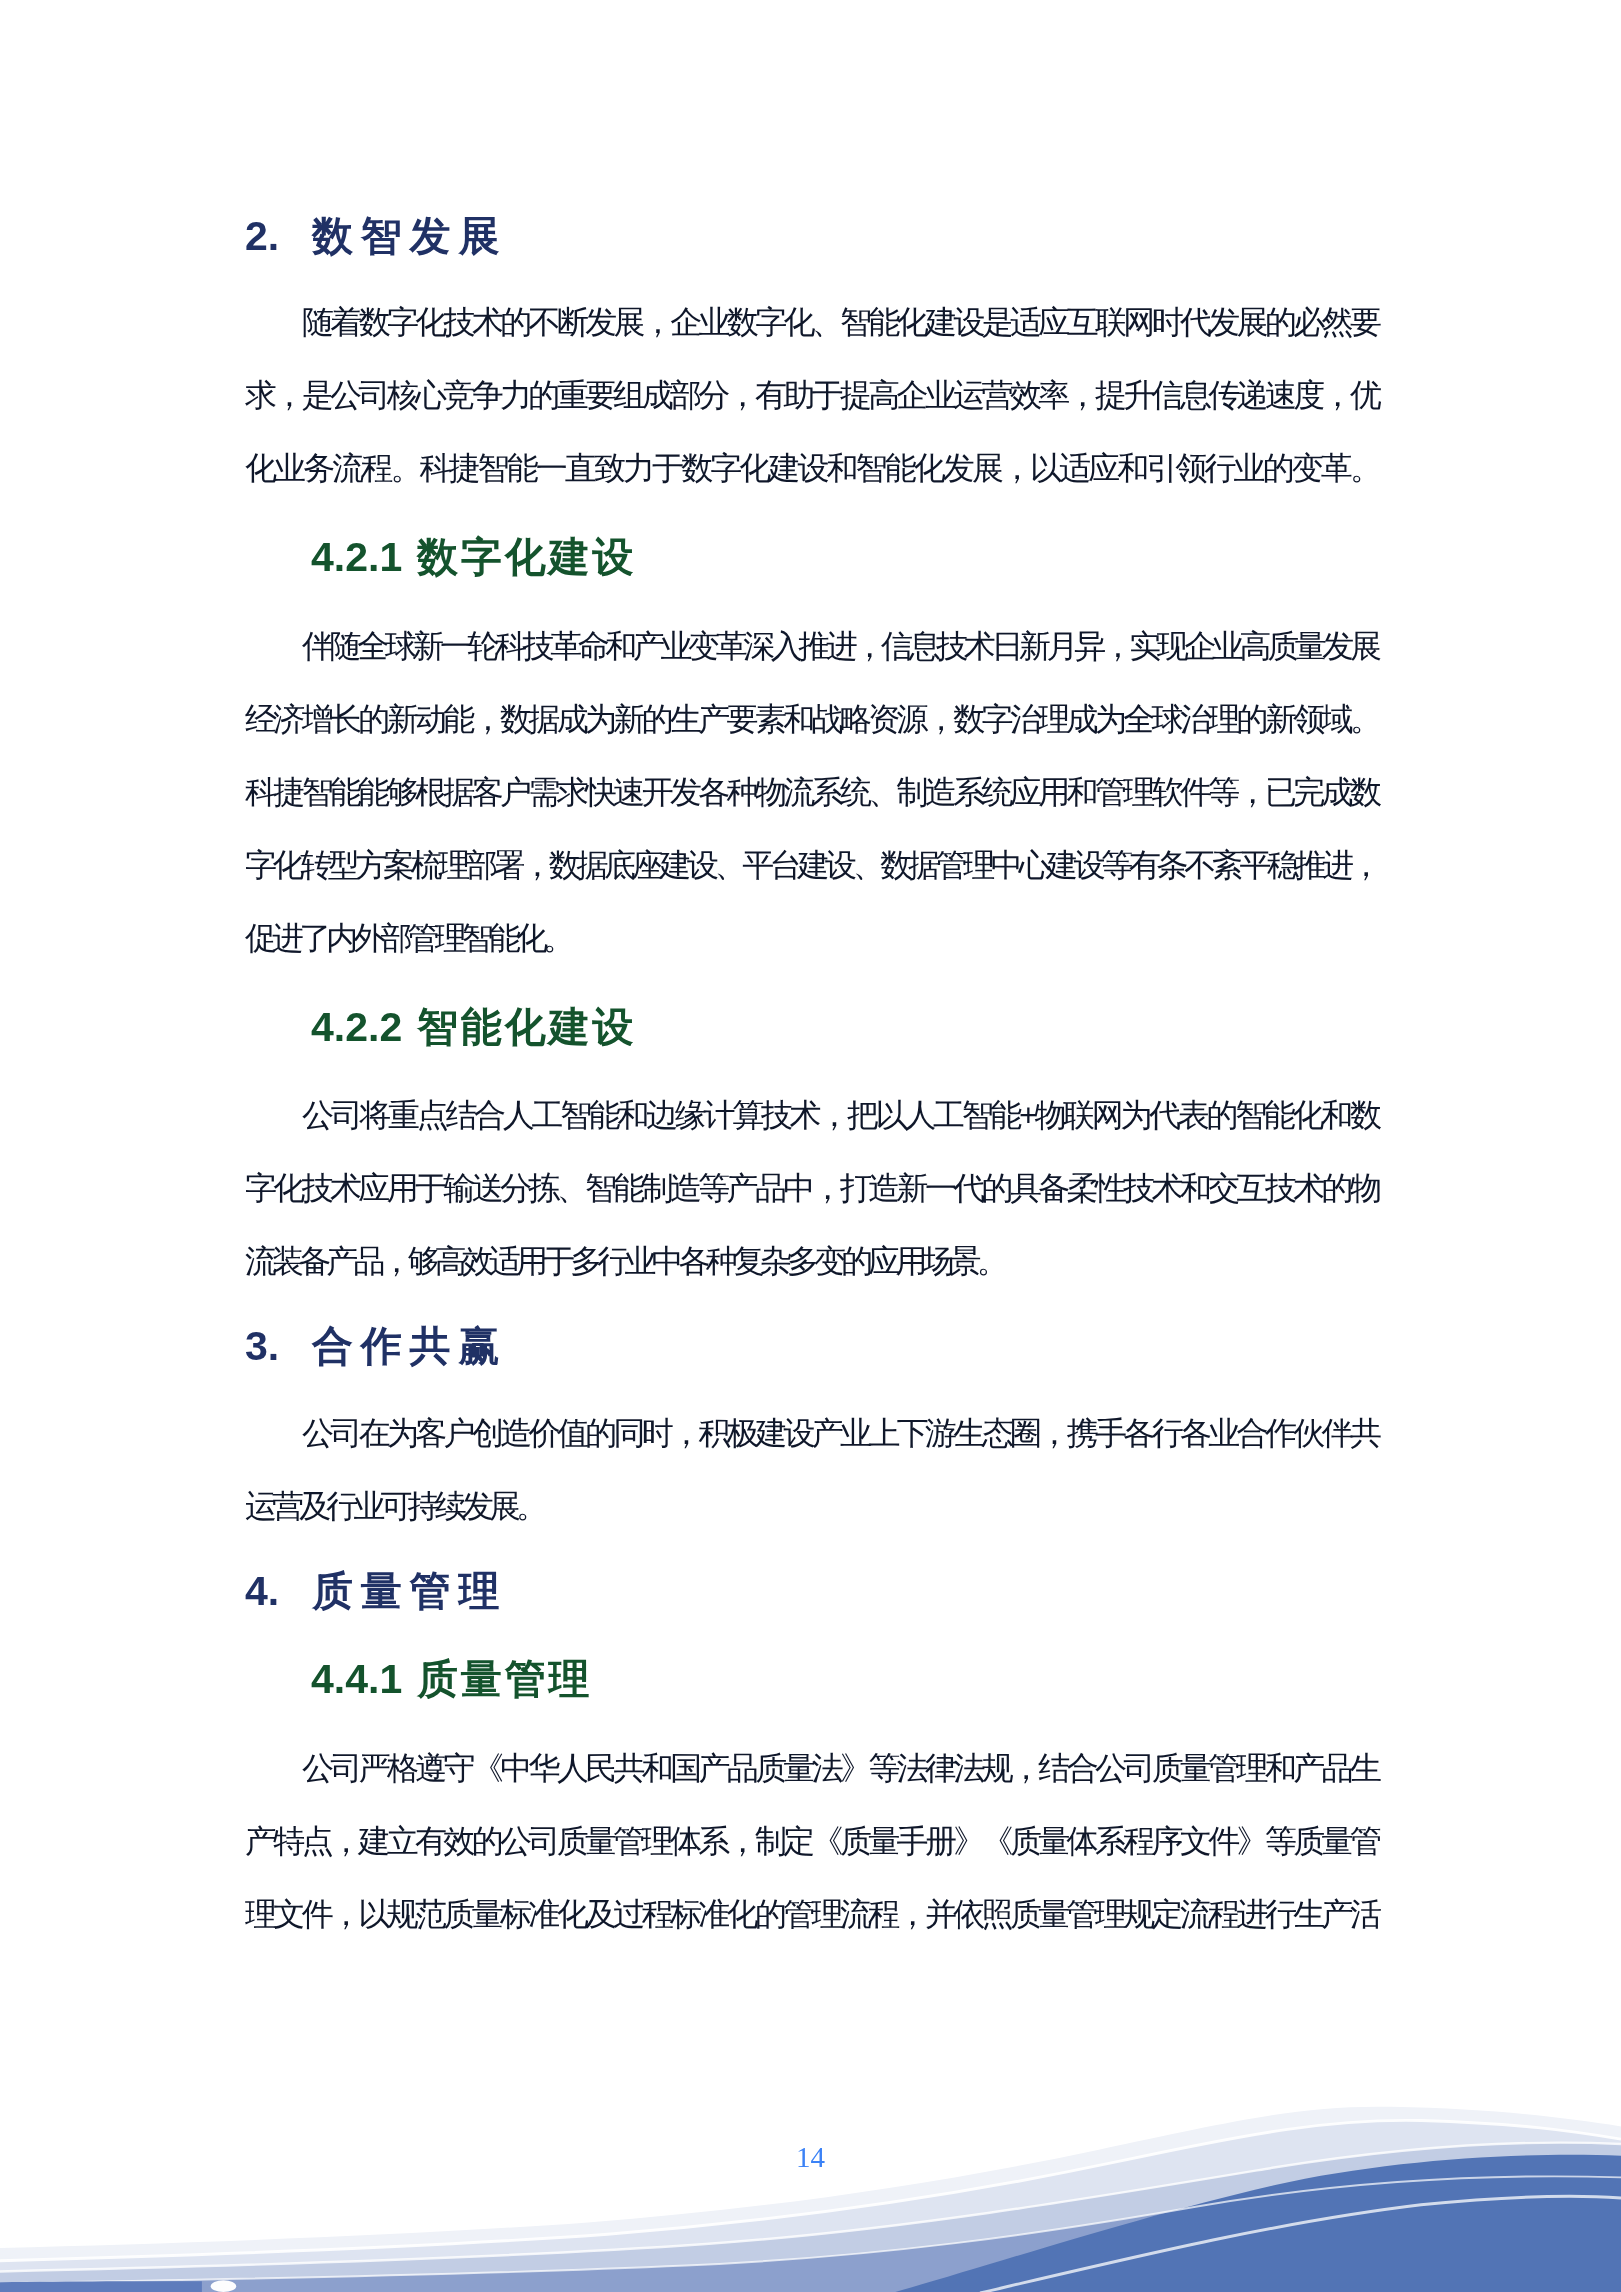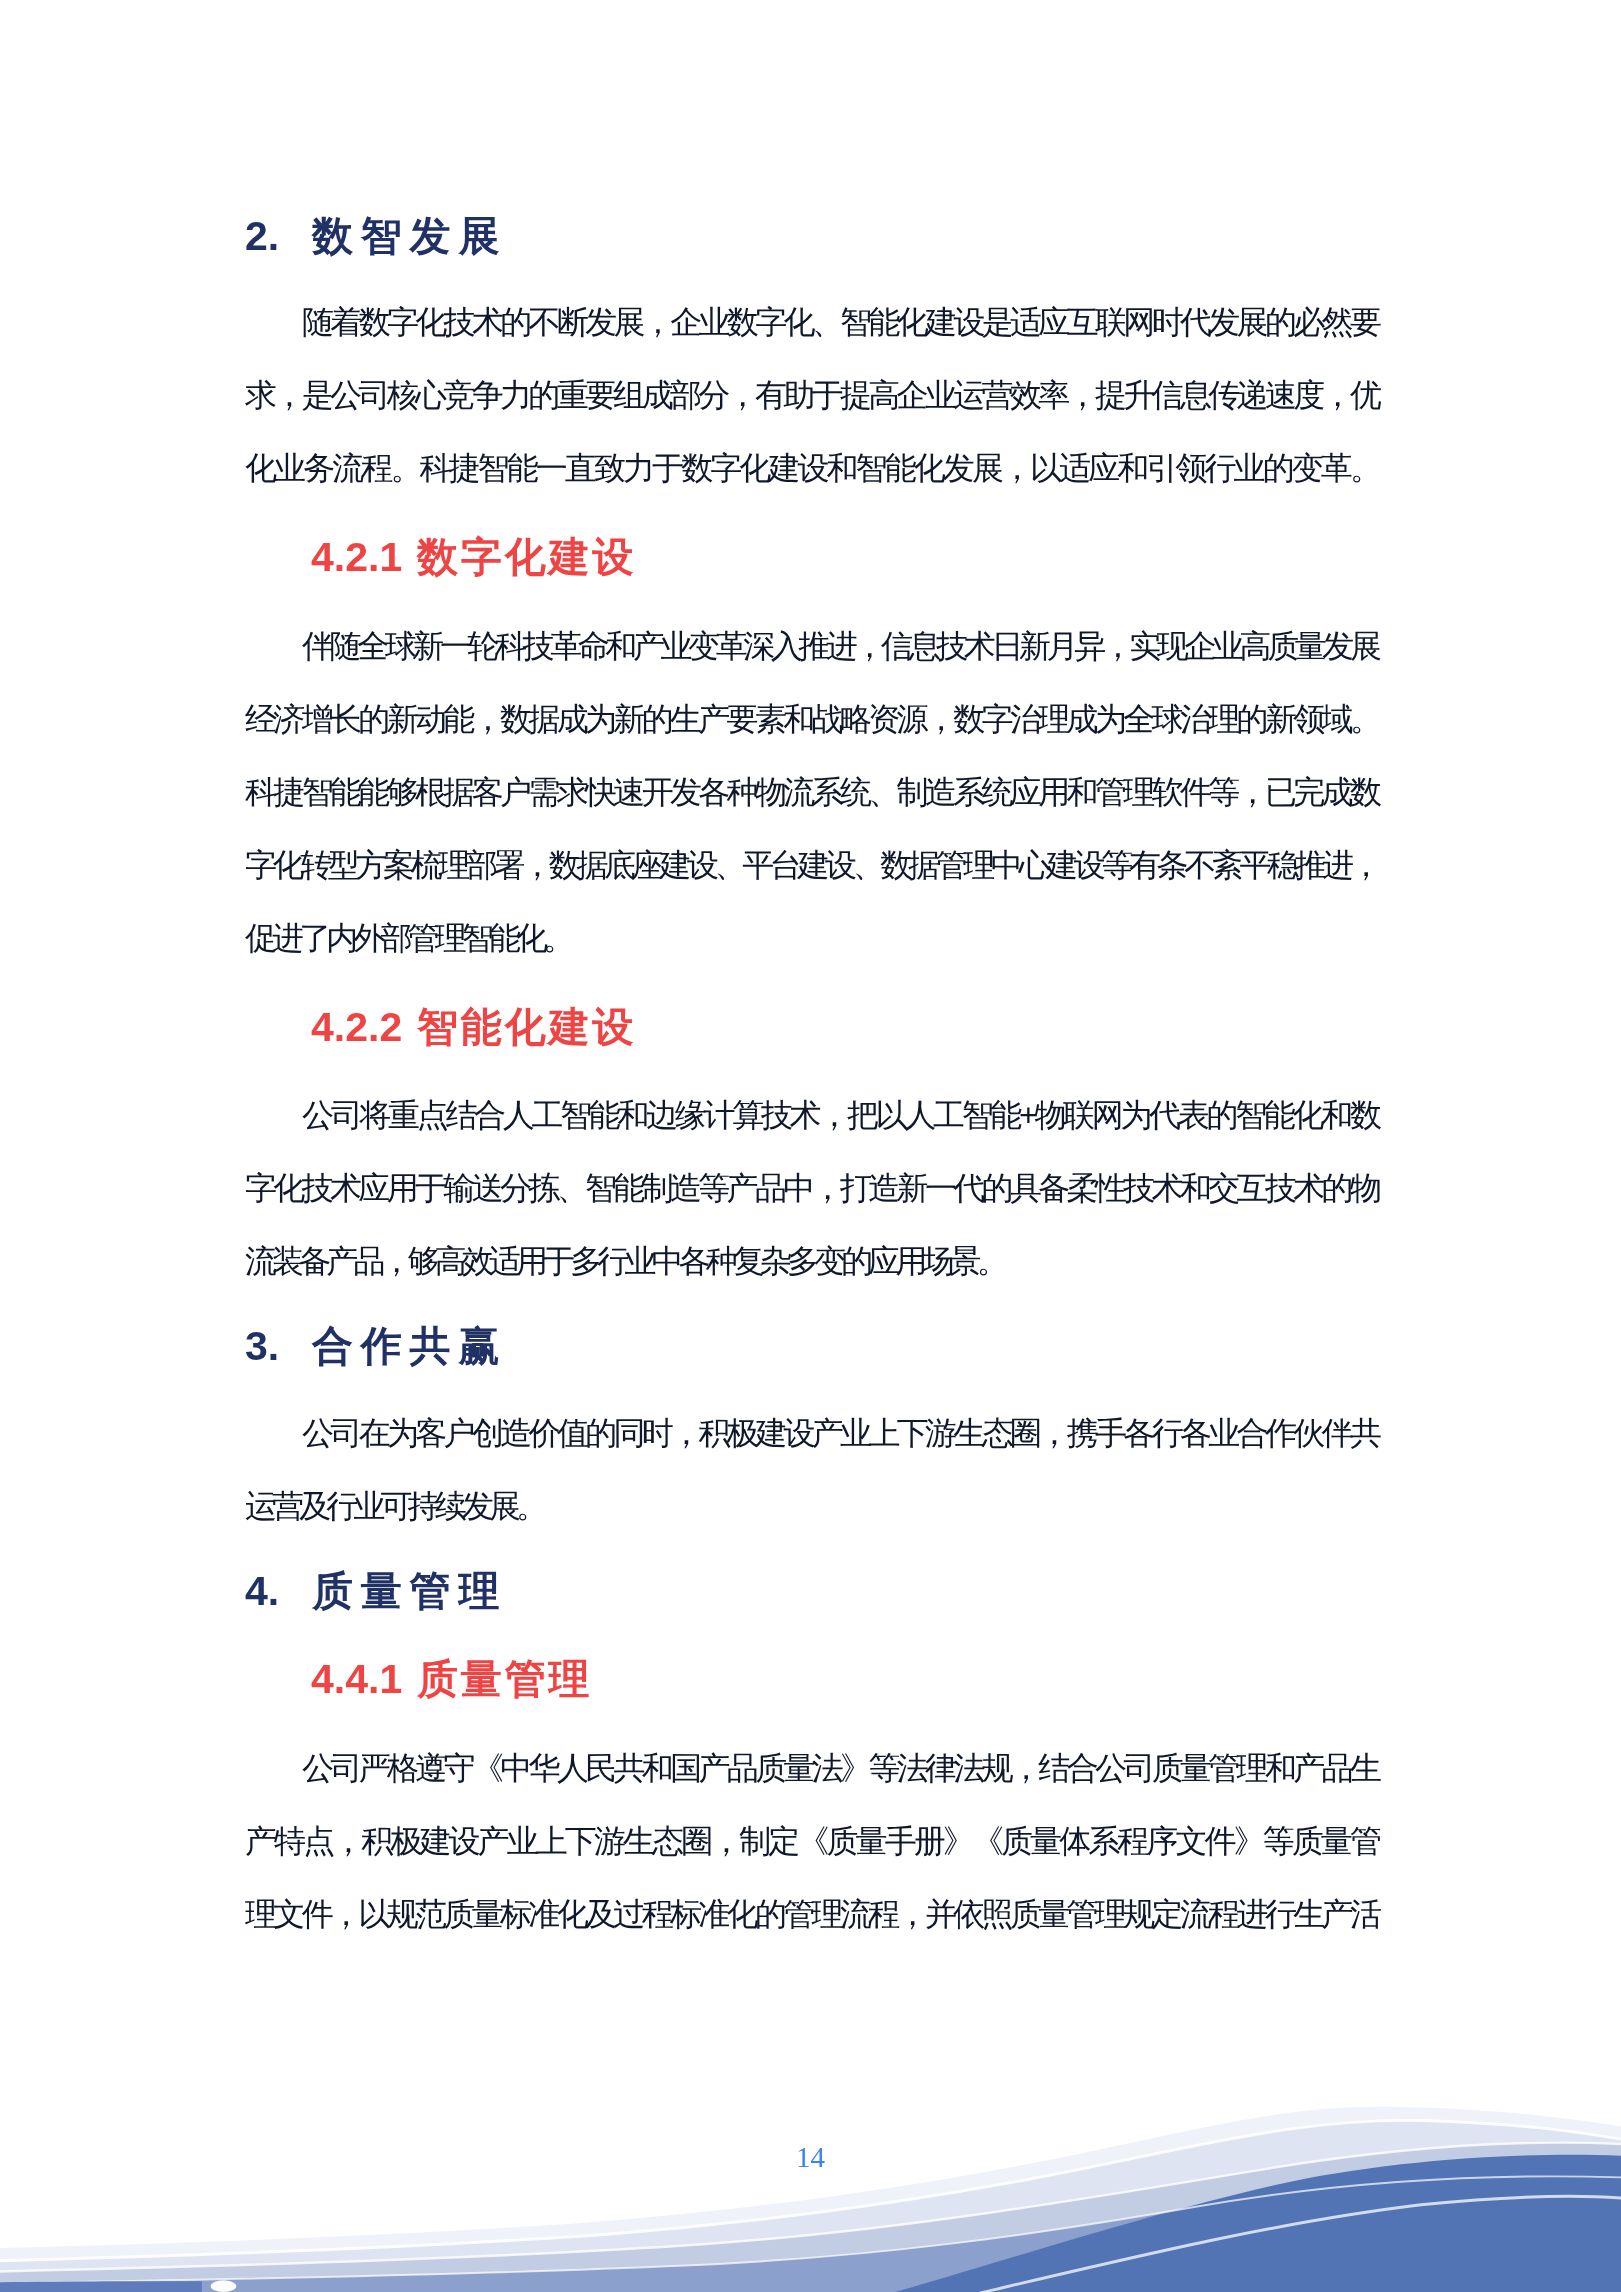--- a/index.html
+++ b/index.html
@@ -39,21 +39,21 @@
     margin: 11.8px 0 13.7px 0;
   }
   .h1 .h-num { flex: 0 0 67px; width: 67px; letter-spacing: 0; }
   .h1 .h-title { letter-spacing: 7.8px; }
   .h2 {
     display: flex;
     align-items: flex-start;
     font-size: 41px;
     line-height: 73px;
     font-weight: 700;
-    color: #ef4444;
+    color: #14532d;
     margin: 15.7px 0 15.7px 66px;
   }
   .h2 .h-num { margin-right: 14.7px; letter-spacing: 0; }
   .h2 .h-title { letter-spacing: 2.9px; }
   .page-number {
     position: absolute;
     left: 0;
     right: 0;
     top: 2141px;
     text-align: center;
@@ -129,21 +129,21 @@
       <span class="h-title">质量管理</span>
     </div>
 
     <div class="h2">
       <span class="h-num">4.4.1</span>
       <span class="h-title">质量管理</span>
     </div>
 
     <div class="para">
       <div class="line first">公司严格遵守《中华人民共和国产品质量法》等法律法规，结合公司质量管理和产品生</div>
-      <div class="line">产特点，积极建设产业上下游生态圈，制定《质量手册》《质量体系程序文件》等质量管</div>
+      <div class="line">产特点，建立有效的公司质量管理体系，制定《质量手册》《质量体系程序文件》等质量管</div>
       <div class="line">理文件，以规范质量标准化及过程标准化的管理流程，并依照质量管理规定流程进行生产活</div>
     </div>
 
   </div>
 
   <div class="page-number">14</div>
 
   <svg class="footer-wave" viewBox="0 0 1654 250" preserveAspectRatio="none" xmlns="http://www.w3.org/2000/svg">
     <path fill="#EFF2F8" d="M0,204 C200,199 420,191 600,178 C780,164 950,140 1120,104 C1260,74 1330,58 1420,60 C1520,62 1590,70 1654,80 L1654,250 L0,250 Z"></path>
     <path fill="#DEE4F1" d="M0,217 C220,211 440,203 620,190 C800,176 970,152 1140,116 C1280,86 1360,72 1450,74 C1550,77 1600,84 1654,93 L1654,250 L0,250 Z"></path>

